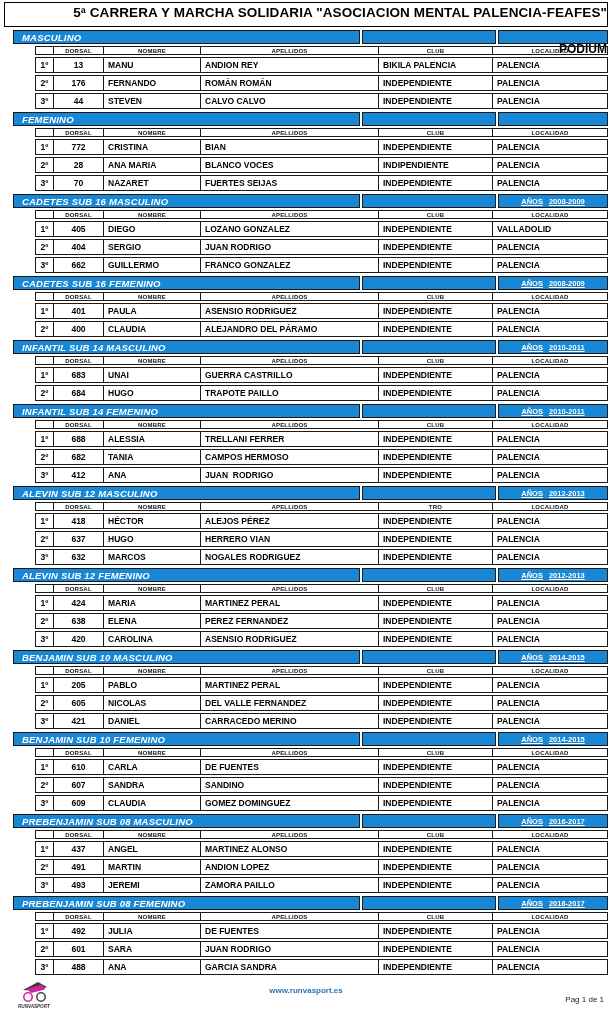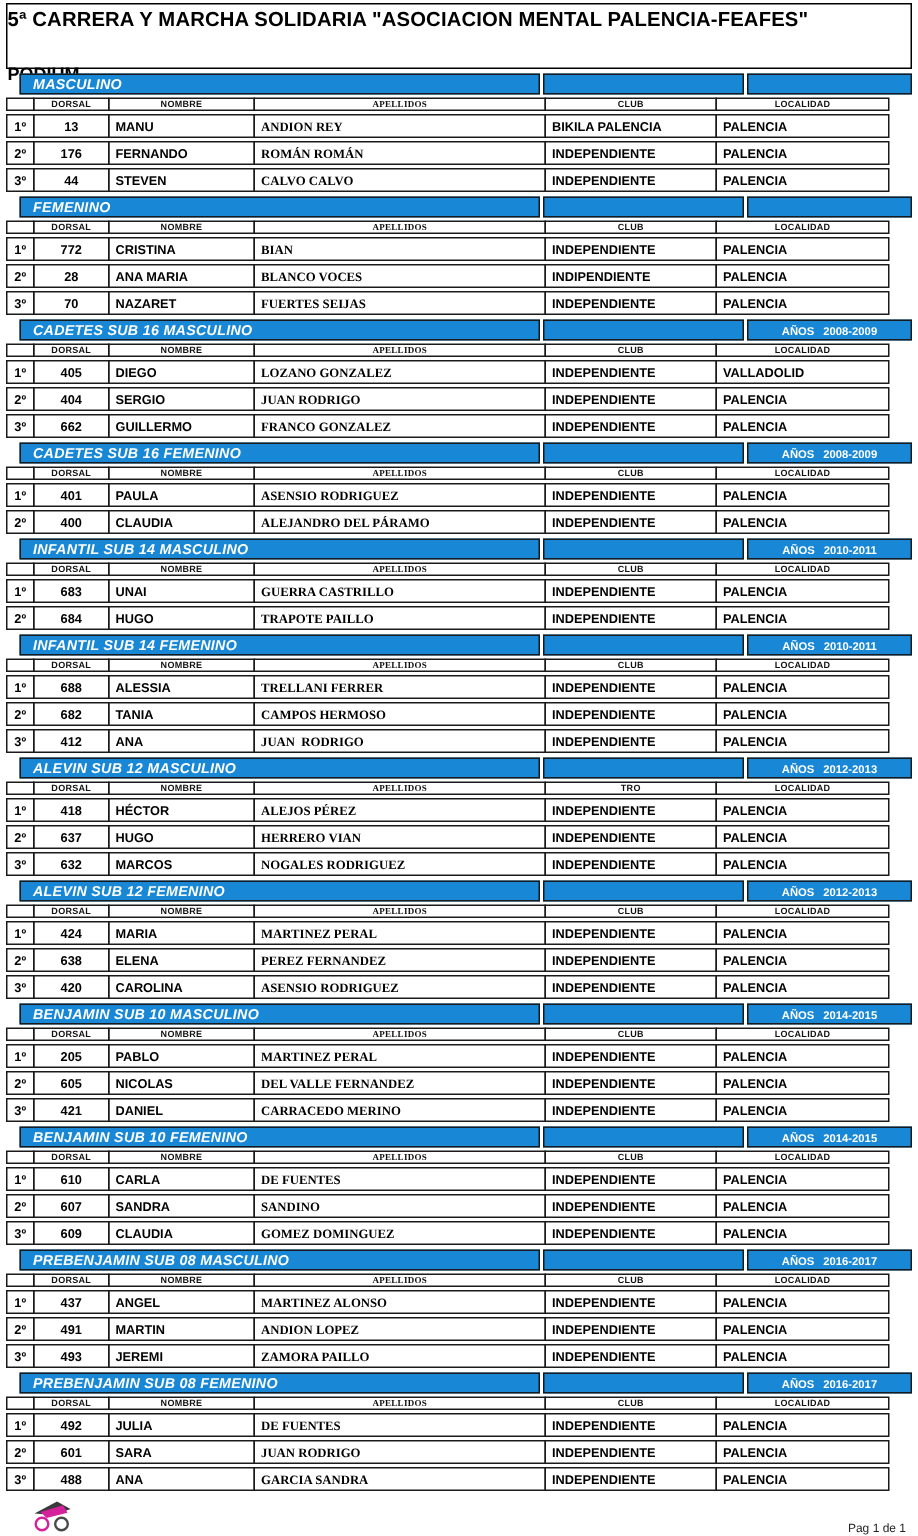--- a/index.html
+++ b/index.html
@@ -13,52 +13,52 @@
   body{
     width:612px;height:1024px;background:#ffffff;
     font-family:"Liberation Sans",sans-serif;color:#000;
     overflow:hidden;
   }
   .page{padding:2px 4px 0 4px;}
 
   
   .title-box{
     border:1.5px solid #000;
-    height:44px;text-align:left;
+    height:25px;text-align:right;
   }
   .doc-title{font-size:13.5px;font-weight:bold;margin-top:2px;letter-spacing:.1px;}
   .doc-subtitle{font-size:12px;font-weight:bold;margin-top:22px;}
 
   
   .section{margin-top:3px;}
   .band{display:flex;margin-left:9px;height:14px;}
   .band-cell{background:var(--band-blue);border:1px solid var(--line);}
   .band-title{
     flex:1;color:#fff;font-weight:bold;font-style:italic;font-size:9.5px;
     display:flex;align-items:center;padding-left:8px;letter-spacing:.2px;text-align:center;
   }
   .band-club{width:134px;margin-left:2px;}
   .band-loc{
     width:110px;margin-left:2px;color:#fff;font-weight:bold;font-size:7.5px;
-    display:flex;align-items:center;justify-content:center;gap:6px;
-  }
-
-  .hrow,.drow{display:flex;margin-top:2px;}
+    display:flex;align-items:center;justify-content:center;gap:6px;text-decoration:underline;
+  }
+
+  .hrow,.drow{display:flex;margin-top:2px;justify-content:flex-end;}
   .hrow{height:9px;}
   .drow{height:16px;font-size:8.5px;font-weight:bold;}
   .cell{
     border:1px solid var(--line);display:flex;align-items:center;
     overflow:hidden;white-space:pre;
   }
   .cell + .cell{margin-left:-1px;}
   .hcell{justify-content:center;font-size:6px;font-weight:bold;color:#111;letter-spacing:.2px;}
   .c-pos{width:19px;justify-content:center;}
   .c-dorsal{width:51px;justify-content:center;}
   .c-nombre{width:98px;padding-left:4px;}
-  .c-apellidos{width:195px;padding-left:4px;font-family:Liberation Serif, serif;}
+  .c-apellidos{width:179px;padding-left:4px;}
   .c-club{width:115px;padding-left:4px;}
   .c-loc{width:116px;padding-left:4px;}
   .hcell.c-nombre,.hcell.c-apellidos,.hcell.c-club,.hcell.c-loc{padding-left:0;justify-content:center;}
 
   
   .footer{position:relative;height:34px;margin-top:4px;}
   .logo{position:absolute;left:12px;top:1px;}
   .website{
     position:absolute;left:0;right:0;top:7px;text-align:center;
     color:var(--link-blue);font-weight:bold;font-size:8px;text-decoration:none;
@@ -561,16 +561,17 @@
     </div>
 
   <div class="footer">
     <svg class="logo" width="42" height="30" viewBox="0 0 42 30">
       <path d="M7 10 L22 2 L31 7 L21 11 Z" fill="#3a3a3a"></path>
       <path d="M11 9 L26 4.5 L29 9.5 L15 13 Z" fill="#d6219c"></path>
       <circle cx="12" cy="17" r="4.2" fill="none" stroke="#d6219c" stroke-width="1.6"></circle>
       <circle cx="25" cy="17" r="4.2" fill="none" stroke="#4a4a4a" stroke-width="1.6"></circle>
       <text x="2" y="28" font-size="4.6" font-weight="bold" font-style="italic" fill="#333" font-family="Liberation Sans, sans-serif">RUNVASPORT</text>
     </svg>
+    <a class="website" href="#">www.runvasport.es</a>
     <div class="pagenum">Pag 1 de 1</div>
   </div>
 
 </div>
 
 </body></html>

